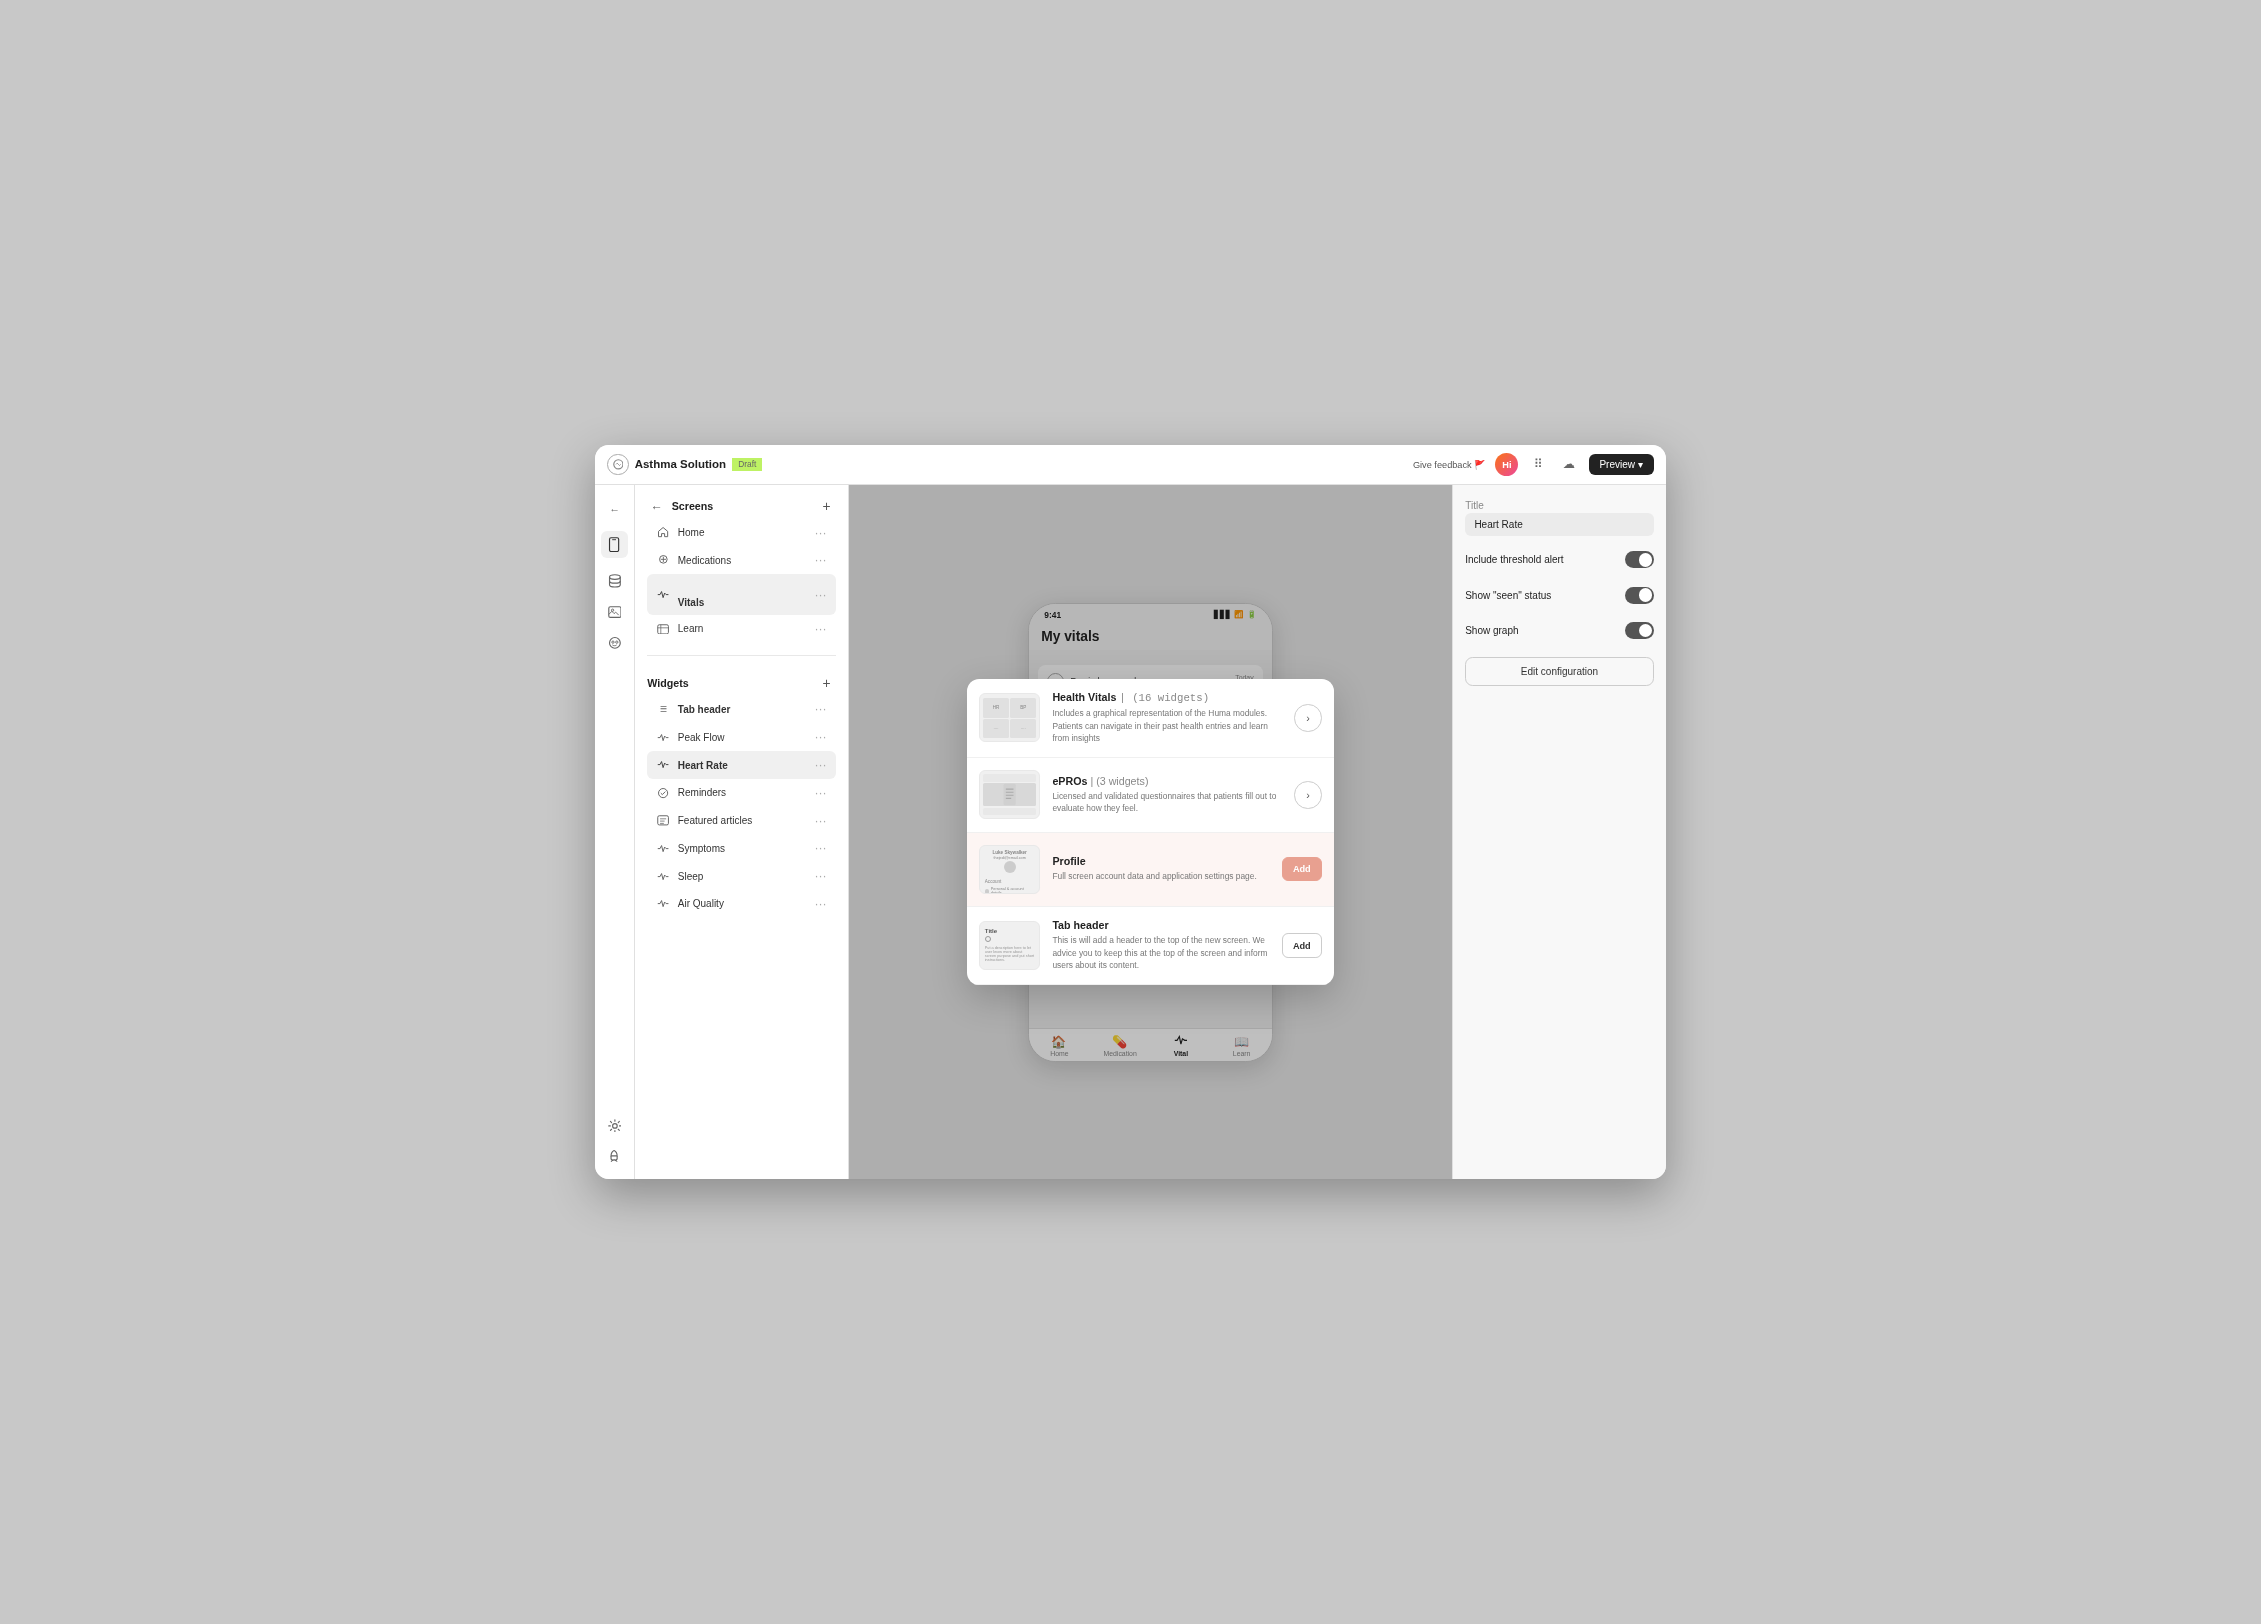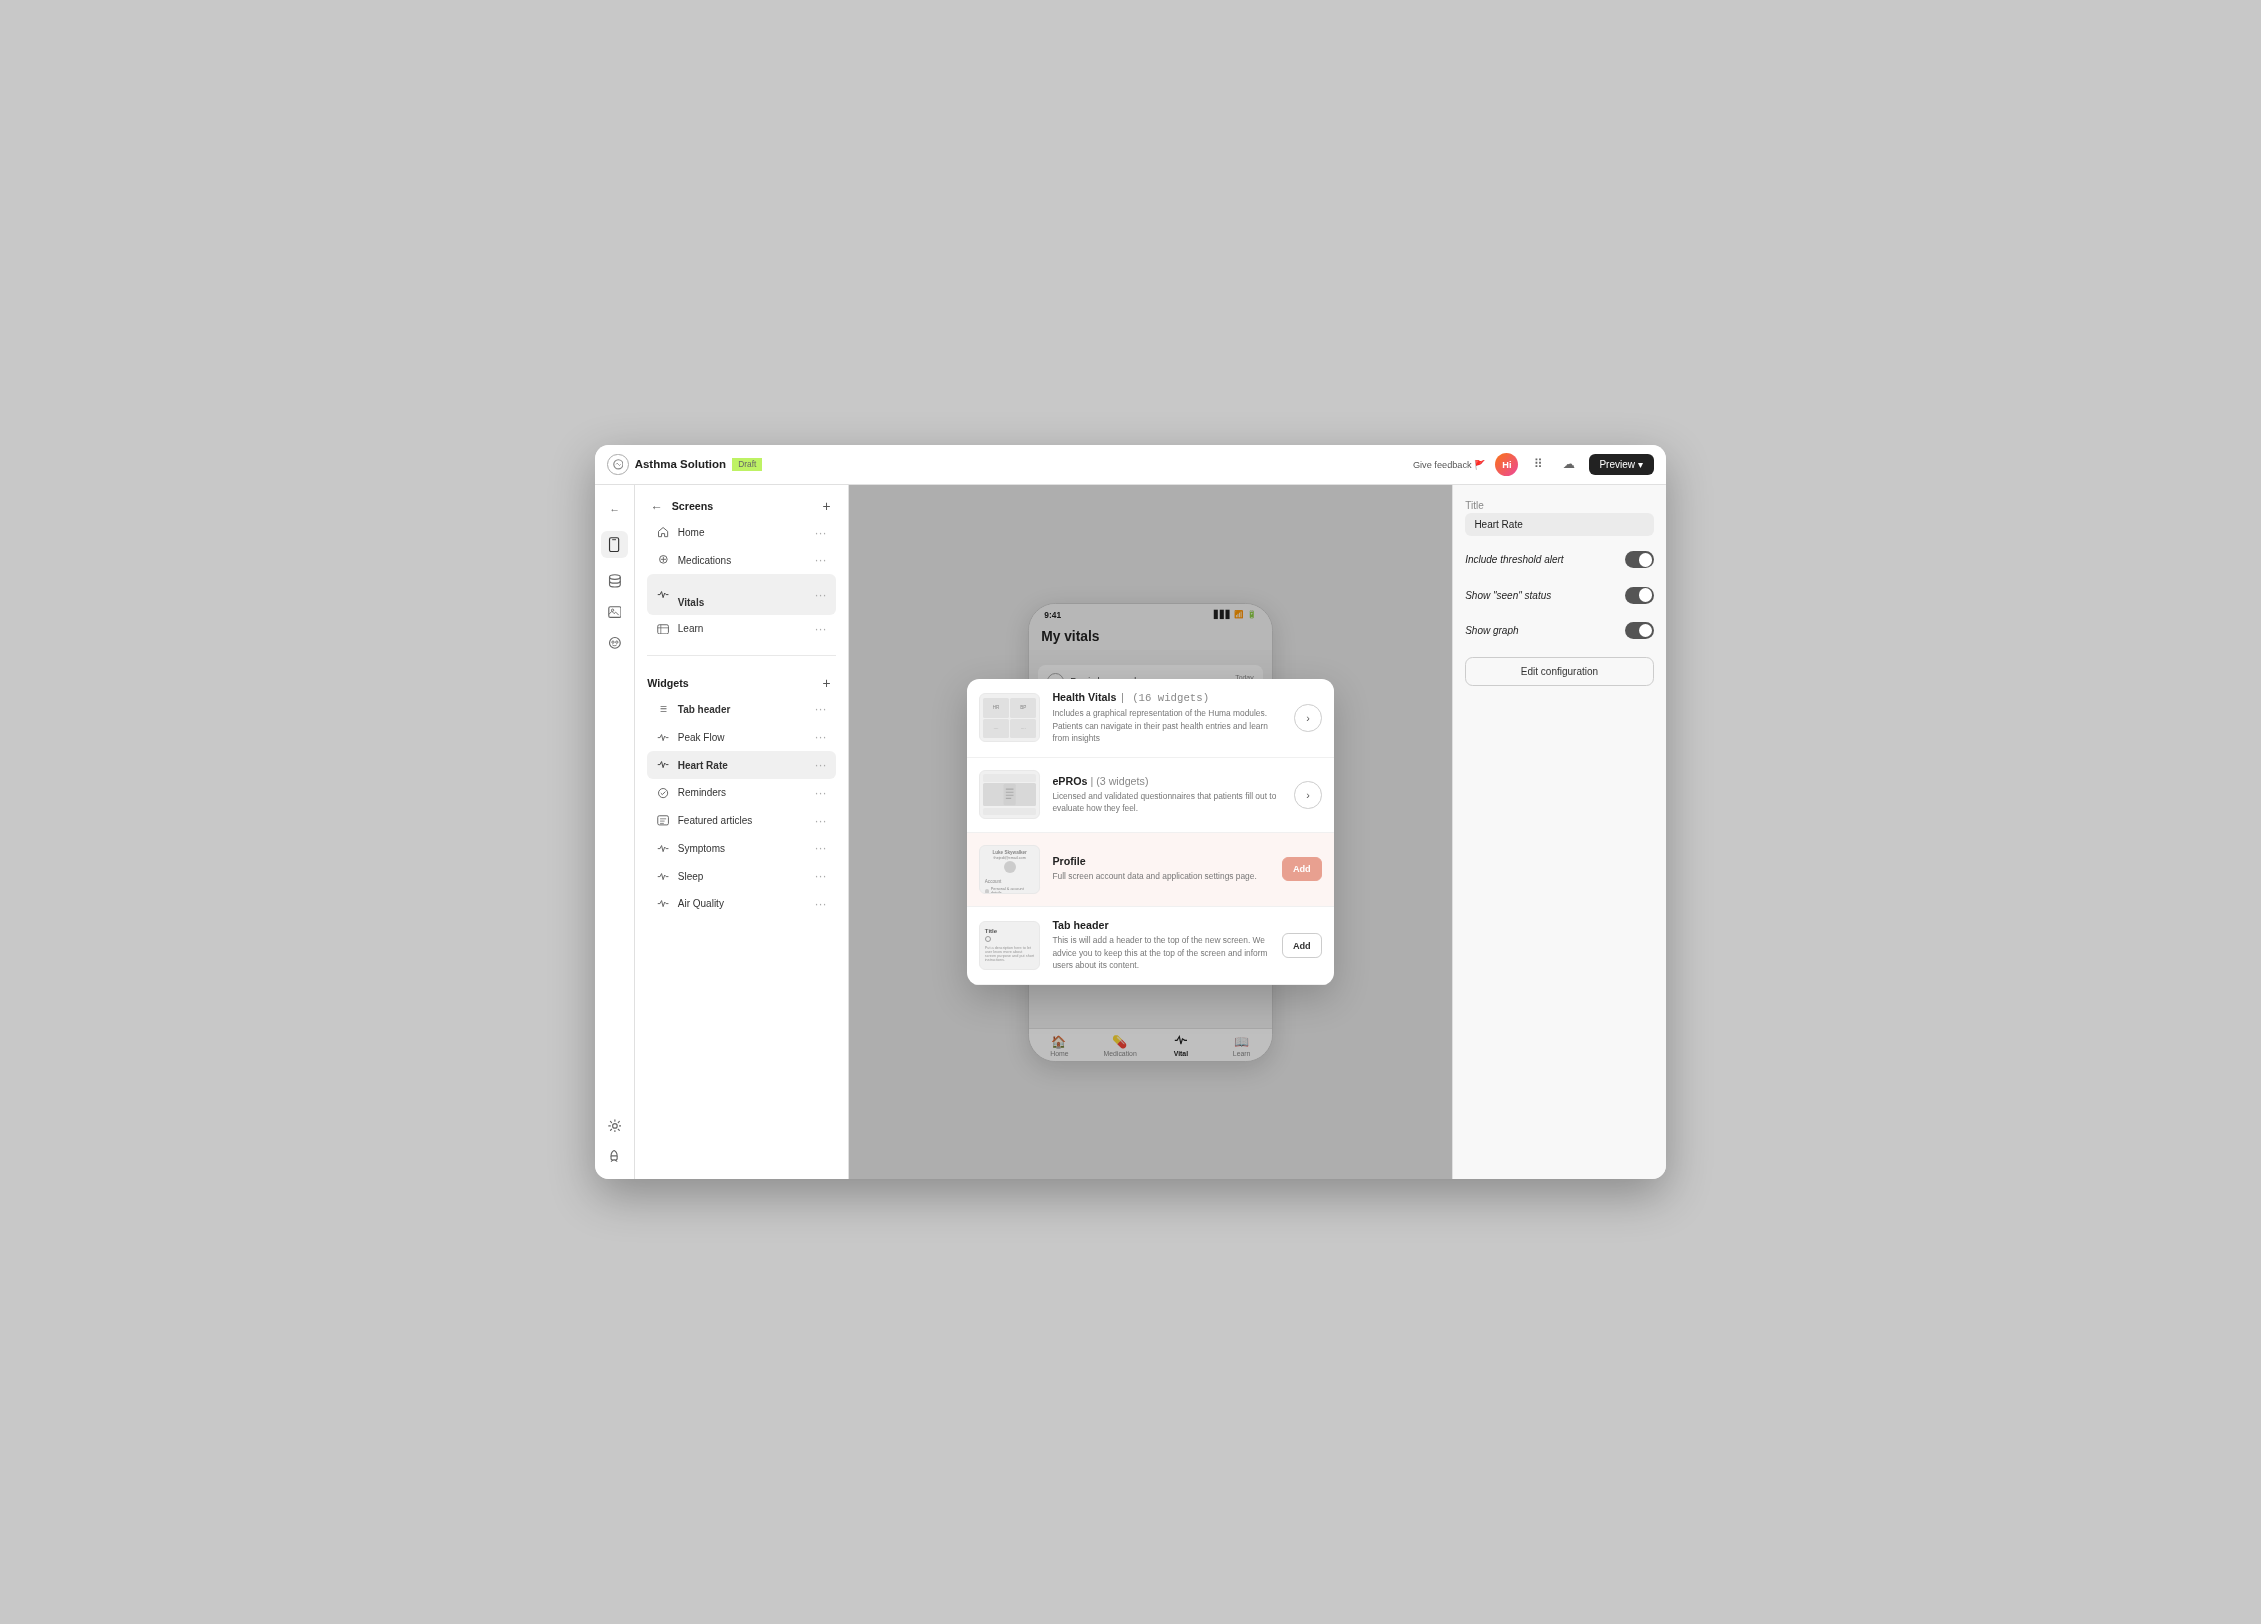--- a/index.html
+++ b/index.html
@@ -306,21 +306,20 @@
       padding: 6.1px 9.2px;
       font-size: 10px;
       color: #222;
       width: 100%;
     }
     .right-panel-row {
       display: flex;
       align-items: center;
       justify-content: space-between;
       padding: 3.1px 0;
-      font-style: italic;
     }
     .right-panel-row-label {
       font-size: 10px;
       color: #222;
     }
     .toggle {
       width: 29px; height: 17px;
       background: #555;
       border-radius: 8.4px;
       position: relative;

